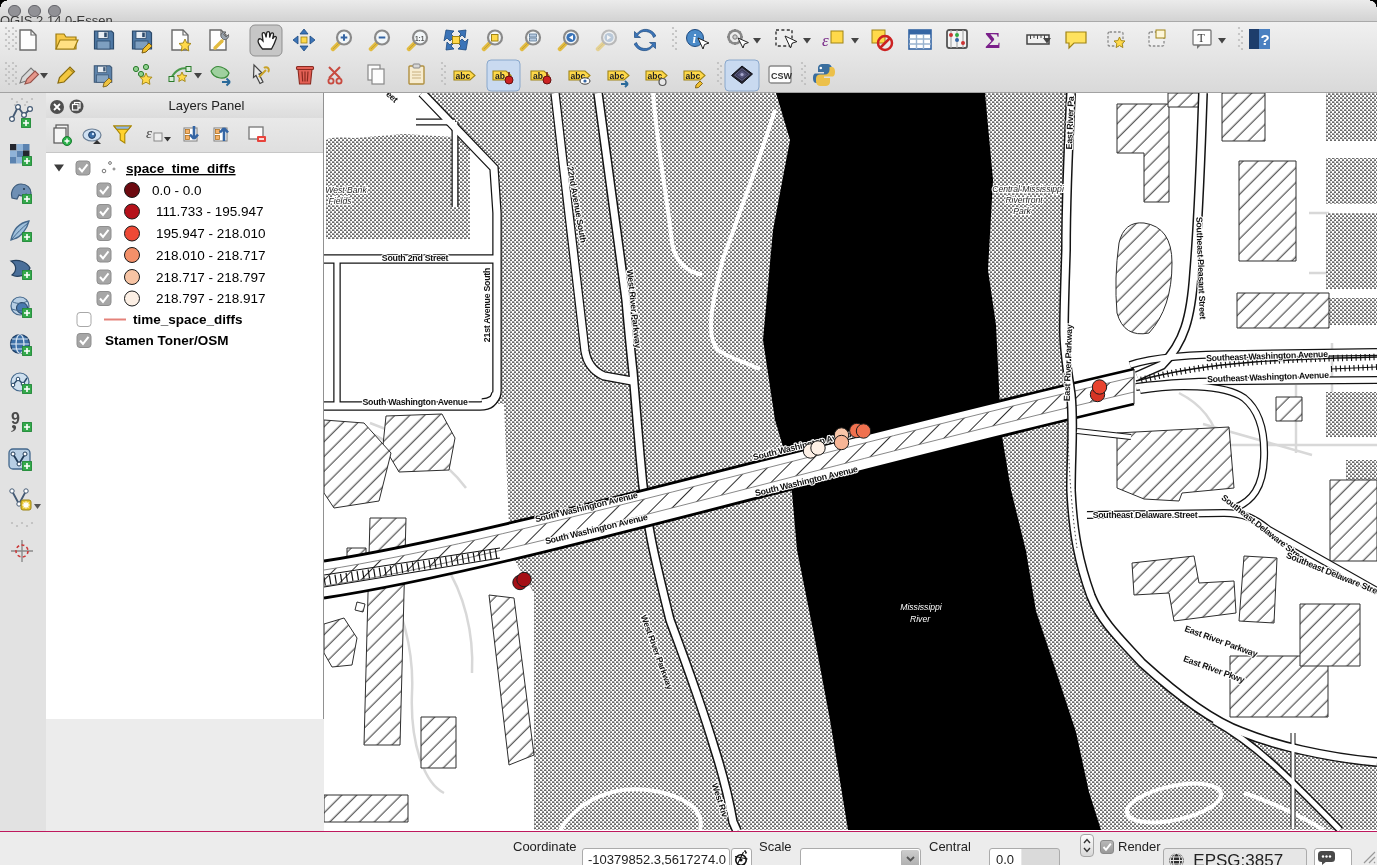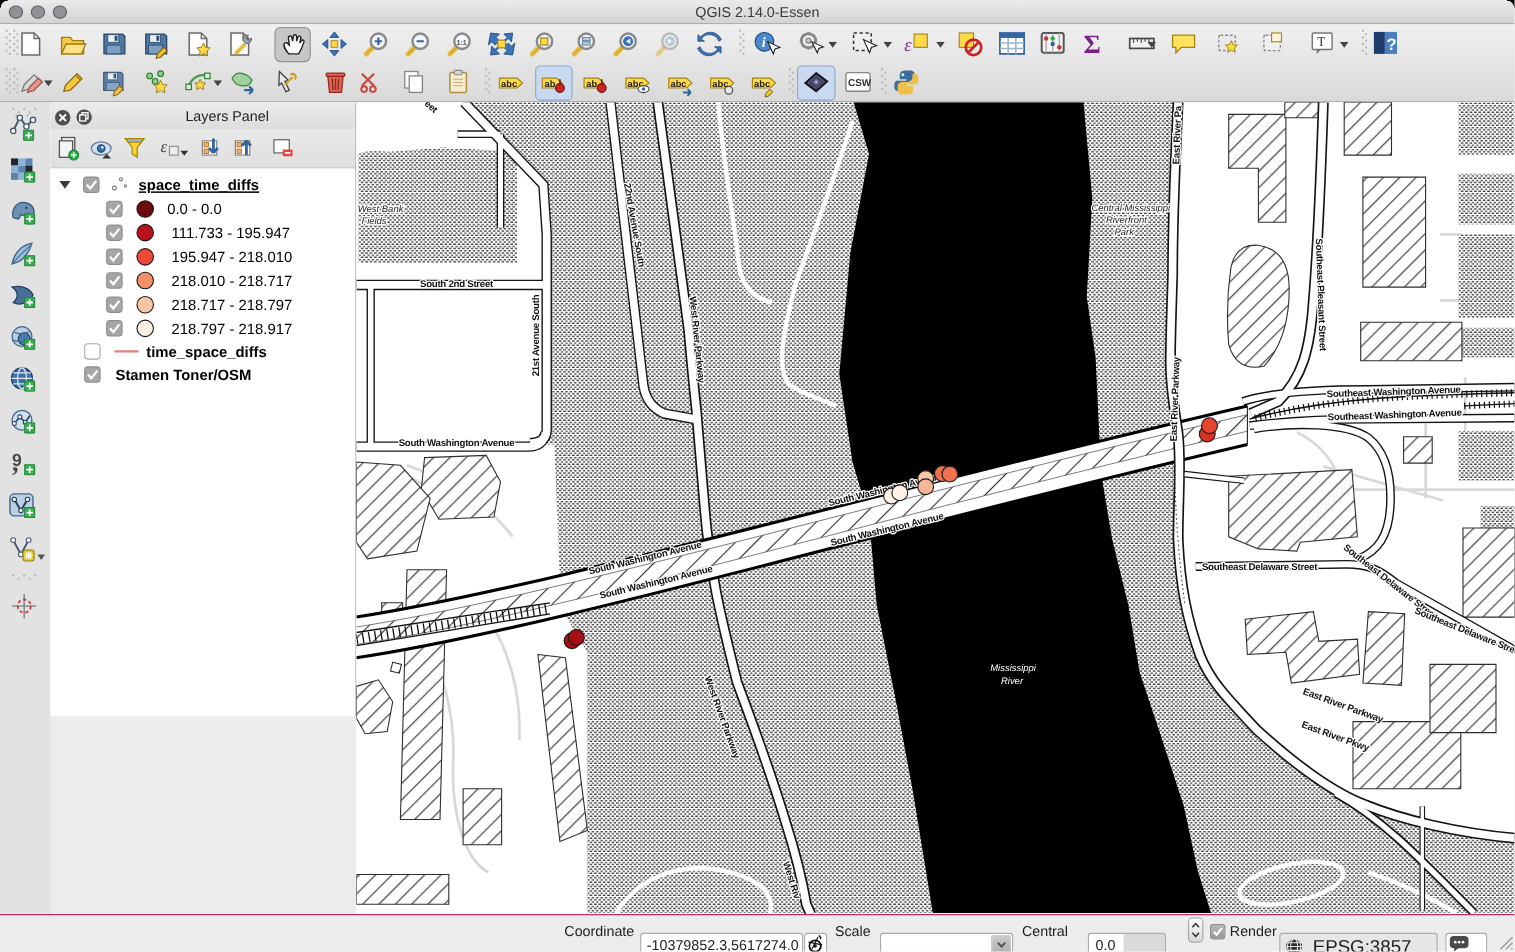--- a/index.html
+++ b/index.html
@@ -1,22 +1,22 @@
 <!DOCTYPE html>
 <html><head><meta charset="utf-8">
 <style>
 html,body{margin:0;padding:0;}
 *{-webkit-font-smoothing:antialiased;}
 #app{position:relative;transform:translateZ(0);width:1377px;height:865px;background:#ececec;font-family:"Liberation Sans",sans-serif;overflow:hidden;}
 .titlebar{position:absolute;left:0;top:0;width:1377px;height:22px;background:linear-gradient(#ebebeb,#d3d3d3);border-bottom:1px solid #a9a9a9;box-sizing:border-box;}
 .tl{position:absolute;top:4.5px;width:12.5px;height:12.5px;border-radius:50%;background:#919196;border:1.3px solid #64646a;box-sizing:border-box;}
-.title{position:absolute;top:3px;left:0;width:100%;text-align:center;font-size:13px;color:#3a3a3a;}
+.title{position:absolute;top:13px;left:0;width:100%;text-align:left;font-size:13px;color:#3a3a3a;}
 .toolbars{position:absolute;left:0;top:22px;width:1377px;height:71px;background:linear-gradient(#f0f0f0,#d9d9d9);border-bottom:1px solid #a2a2a2;box-sizing:border-box;}
 .leftbar{position:absolute;left:0;top:93px;width:46px;height:738px;background:#e2e2e2;}
-.panel{position:absolute;left:46px;top:93px;width:278px;height:558px;background:#ffffff;border-right:1px solid #919191;box-sizing:border-box;}
+.panel{position:absolute;left:46px;top:93px;width:278px;height:626px;background:#ffffff;border-right:1px solid #919191;box-sizing:border-box;}
 .panelhead{position:absolute;left:0;top:0;width:100%;height:25px;background:linear-gradient(#ececec,#dcdcdc);}
 .paneltitle{position:absolute;top:5px;left:22px;width:100%;text-align:center;font-size:13px;color:#222;}
 .paneltools{position:absolute;left:0;top:25px;width:100%;height:35px;background:linear-gradient(#e9e9e9,#dfdfdf);border-bottom:1px solid #c7c7c7;box-sizing:border-box;}
 .tree{position:absolute;left:0;top:61px;width:100%;bottom:0;background:#fff;font-size:13px;color:#0369a1;}
 .map{position:absolute;left:324px;top:93px;width:1053px;height:738px;background:#fff;}
 .statusbar{position:absolute;left:0;top:831px;width:1377px;height:34px;background:#ececec;border-top:1px solid #be185d;box-sizing:border-box;font-size:13px;color:#222;}
 .sb{position:absolute;top:16px;height:21px;background:#fff;border:1px solid #ababab;border-radius:3px;box-sizing:border-box;font-size:13px;}
 .sblabel{position:absolute;top:7px;}
 </style></head>
 <body>

